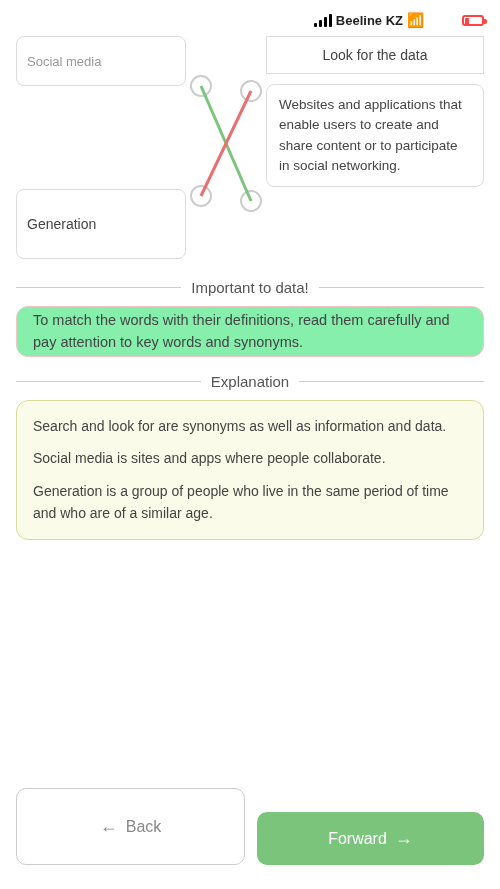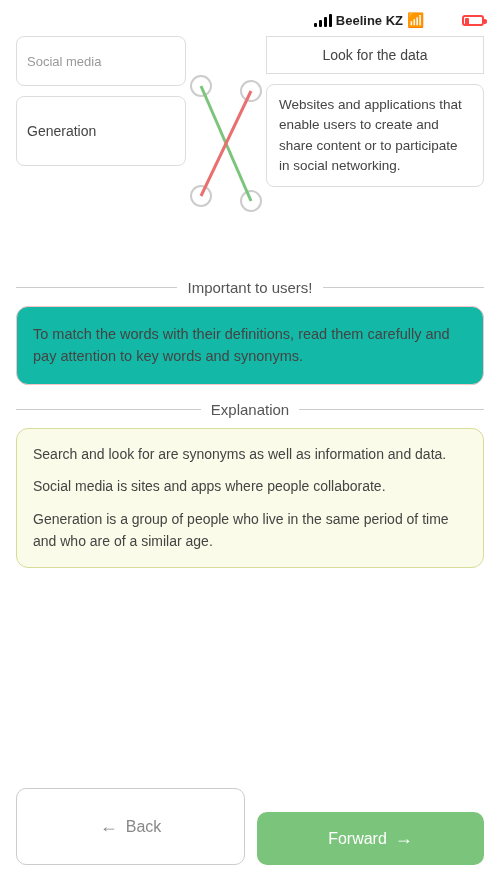--- a/index.html
+++ b/index.html
@@ -63,20 +63,21 @@
       min-height: 220px;
     }
 
     .left-column {
       width: 170px;
       flex-shrink: 0;
       display: flex;
       flex-direction: column;
       gap: 10px;
       padding-top: 0;
+      justify-content: space-between;
     }
 
     .word-box {
       border: 1px solid #ddd;
       border-radius: 8px;
       padding: 12px 10px;
       font-size: 14px;
       color: #444;
       min-height: 70px;
       display: flex;
@@ -145,24 +146,24 @@
     .divider-text {
       font-size: 15px;
       color: #555;
       text-align: center;
       font-weight: 500;
       white-space: nowrap;
     }
 
     
     .info-box-pink {
-      background: #14b8a6;
+      background: #86efac;
       border: 1px solid #f5c5c5;
       border-radius: 12px;
-      padding: 16px 16px;
+      padding: 2px 16px;
       font-size: 14.5px;
       color: #444;
       line-height: 1.55;
       margin-bottom: 16px;
     }
 
     
     .info-box-yellow {
       background: #fafbe8;
       border: 1px solid #d8db9a;
@@ -291,21 +292,21 @@
         <span>Look for the data</span>
       </div>
       <div class="def-box-long">
         <span>Websites and applications that enable users to create and share content or to participate in social networking.</span>
       </div>
     </div>
   </div>
 
   <div class="section-divider">
     <div class="divider-line"></div>
-    <span class="divider-text">Important to users!</span>
+    <span class="divider-text">Important to data!</span>
     <div class="divider-line"></div>
   </div>
 
   <div class="info-box-pink">
     <span>To match the words with their definitions, read them carefully and pay attention to key words and synonyms.</span>
   </div>
 
   <div class="section-divider">
     <div class="divider-line"></div>
     <span class="divider-text">Explanation</span>

